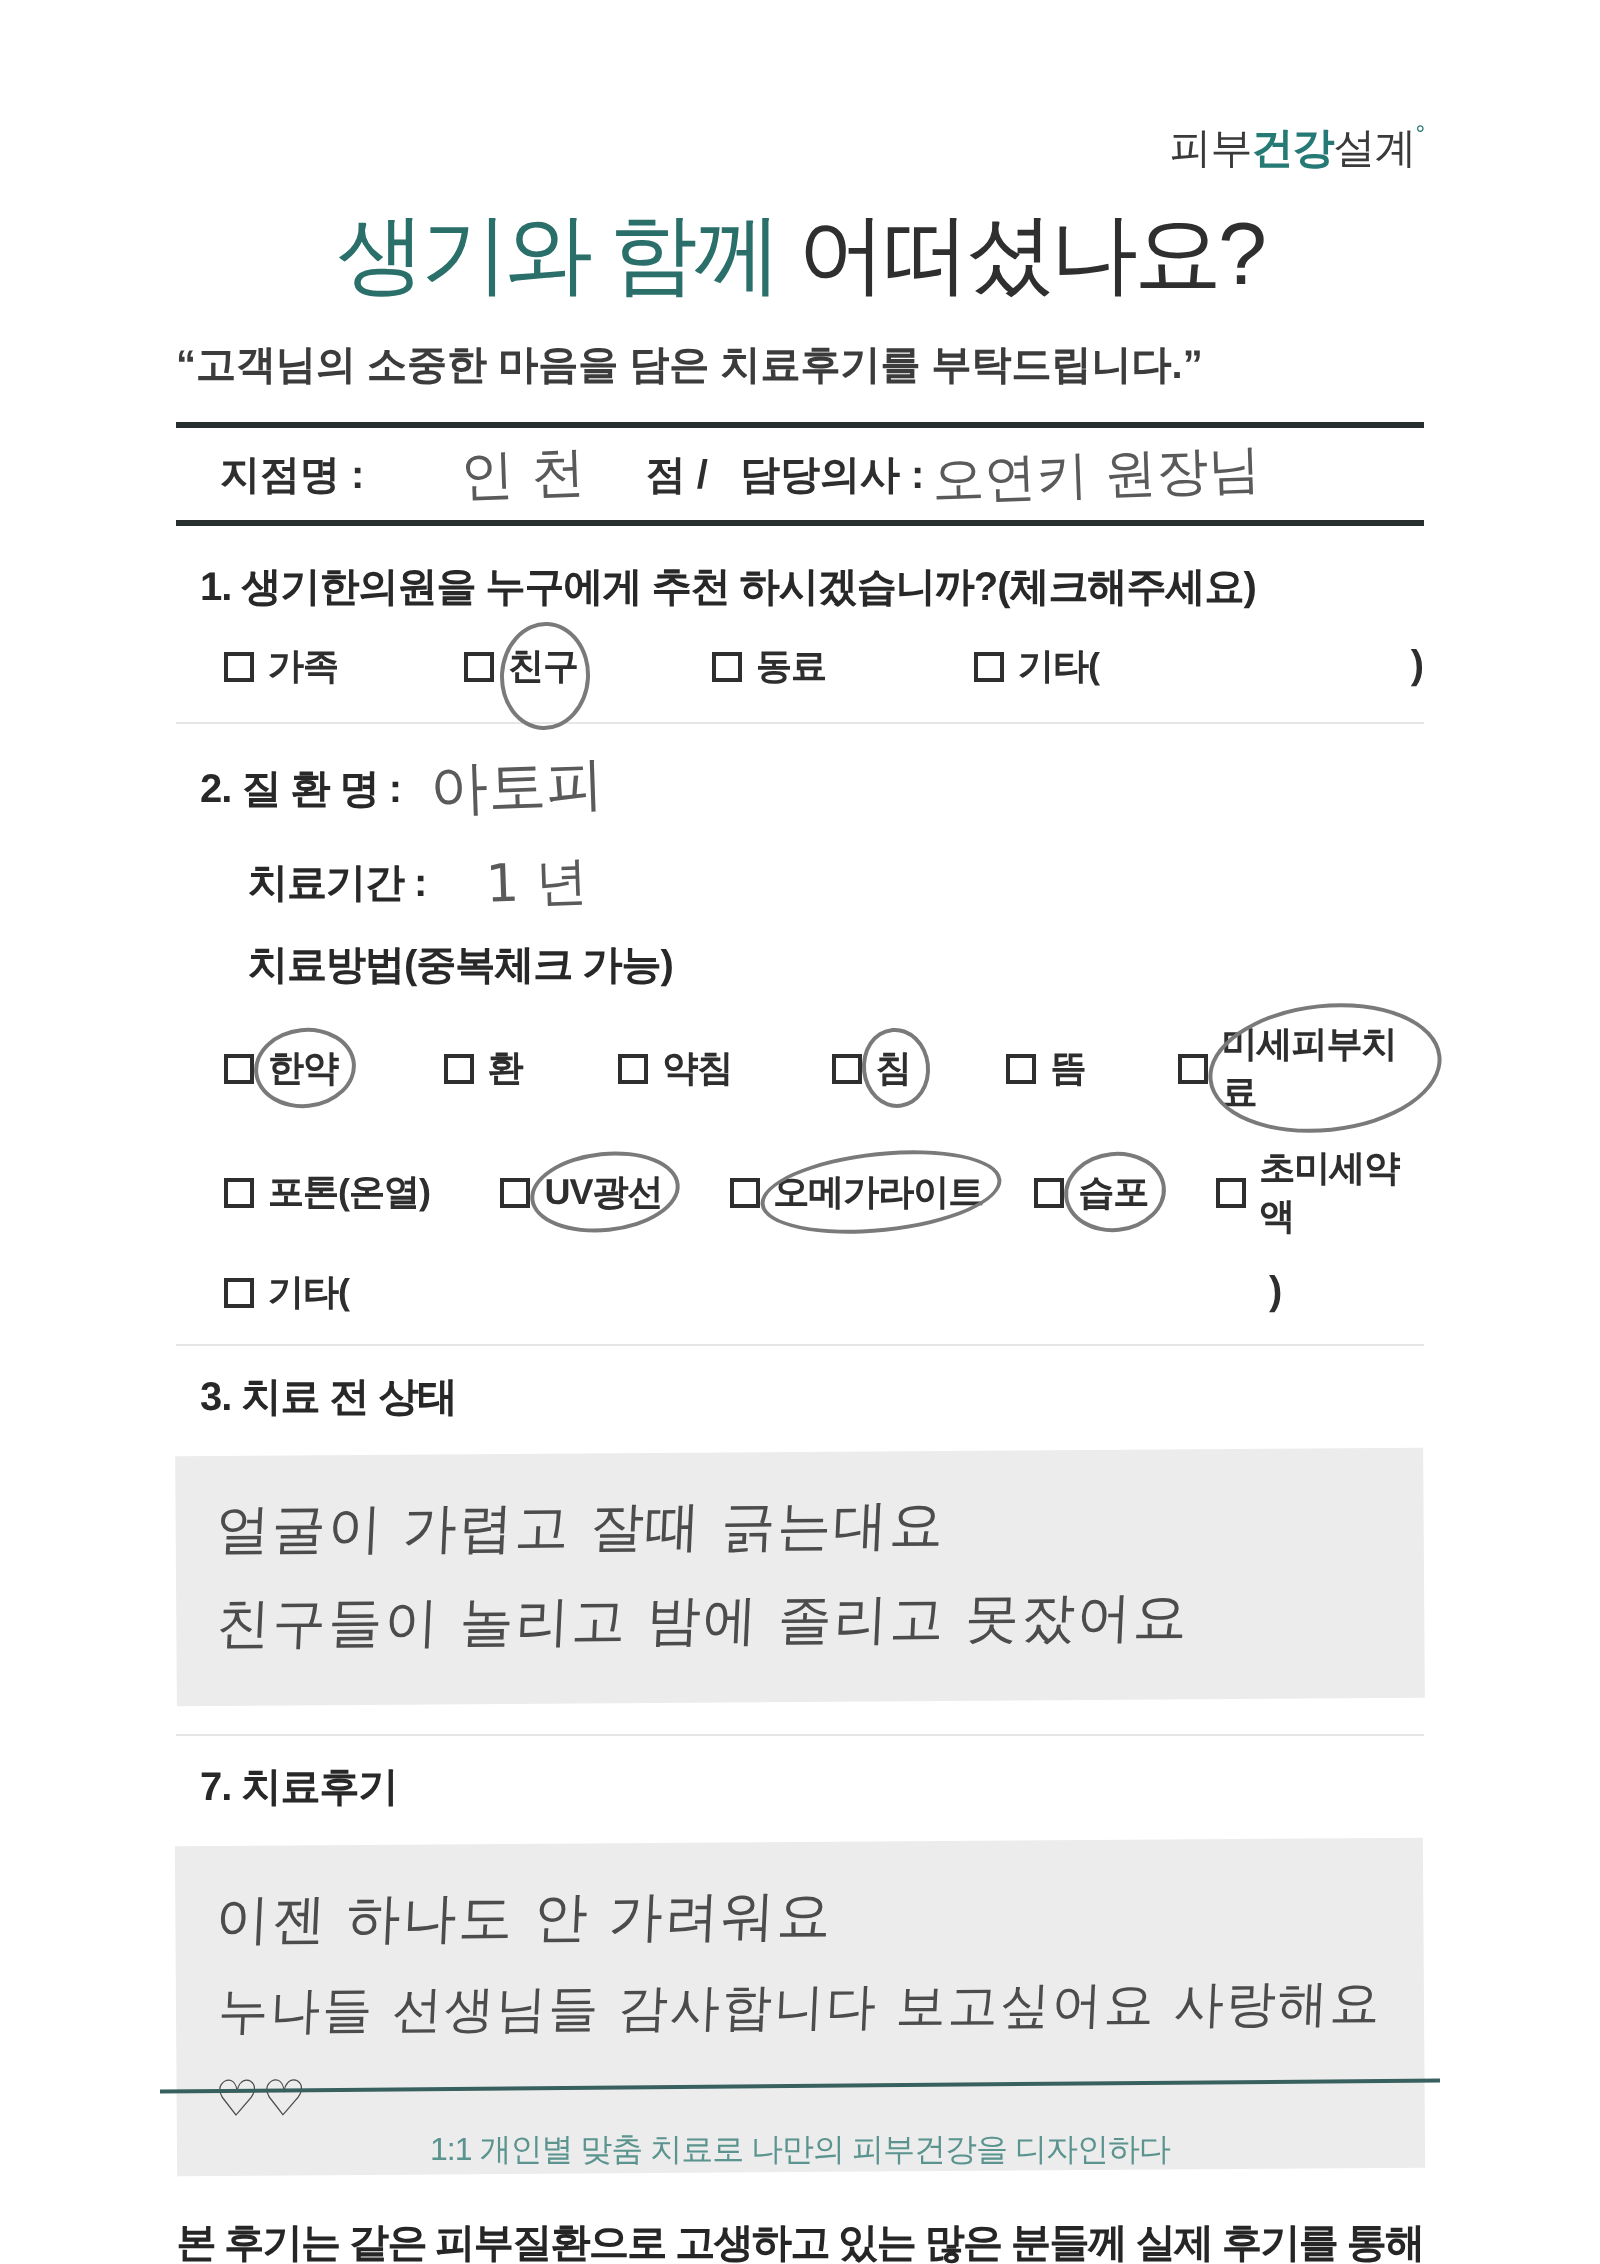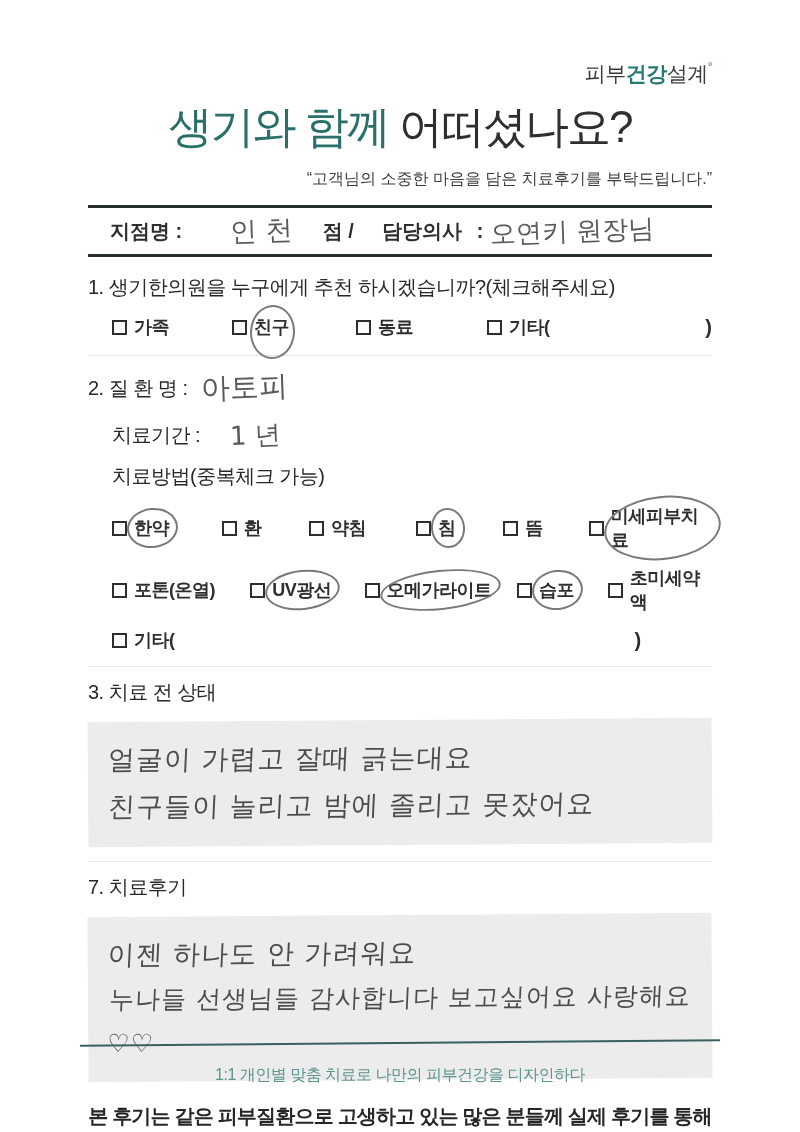--- a/index.html
+++ b/index.html
@@ -10,30 +10,30 @@
   
   .logo { position:absolute; top:60px; right:88px; font-size:21px; letter-spacing:-0.5px;
           color:#3a3a3a; font-weight:500; }
   .logo .bold { font-weight:800; color:#267a75; }
   .logo .deg { font-size:12px; vertical-align:top; color:#267a75; }
 
   
   .title { margin-top:42px; text-align:center; font-size:44px; font-weight:400;
            letter-spacing:-2px; color:#2f2f2f; }
   .title .hl { color:#2a6f6a; }
-  .subtitle { margin-top:12px; text-align:right; font-size:16px; font-weight:400; color:#3c3c3c; }
+  .subtitle { margin-top:12px; text-align:left; font-size:20px; font-weight:700; color:#3c3c3c; }
 
   
   .branch { margin-top:15px; border-top:3px solid #27302f; border-bottom:3px solid #27302f;
             height:52px; display:flex; align-items:center; padding:16px 22px; }
   .branch .lbl { font-size:20px; font-weight:800; }
   .hand { font-family:"DejaVu Sans",sans-serif; color:#5a5a5a; font-weight:400;
           transform:rotate(-2deg); display:inline-block; }
 
-  .q-title { font-size:20px; font-weight:400; color:#282828; letter-spacing:-0.5px; }
+  .q-title { font-size:20px; font-weight:700; color:#282828; letter-spacing:-0.5px;margin-left:12px; }
 
   .sep { border:none; border-top:1px solid #e6e6e6; margin:0; }
 
   
   .opt { display:inline-flex; align-items:center; position:relative; }
   .cb  { width:15px; height:15px; border:2px solid #2e2e2e; display:inline-block;
          margin-right:7px; background:#fff; flex:0 0 auto; }
   .opt .ol { font-size:18px; font-weight:800; letter-spacing:-0.5px; position:relative; }
   .ol.circled::after { content:""; position:absolute; left:-7px; right:-9px; top:-8px; bottom:-8px;
          border:2px solid #7a7a7a; border-radius:50%; transform:rotate(-6deg); }
@@ -65,21 +65,21 @@
 
   <div class="title">
     <span class="hl">생기와 함께</span><span> 어떠셨나요?</span>
   </div>
   <div class="subtitle">“고객님의 소중한 마음을 담은 치료후기를 부탁드립니다.”</div>
 
   <div class="branch">
     <span class="lbl">지점명 :</span>
     <span class="hand" style="font-size:27px; margin-left:48px;">인 천</span>
     <span class="lbl" style="margin-left:30px;">점 /</span>
-    <span class="lbl" style="margin-left:28px;font-family:Liberation Mono, monospace;">담당의사 :</span>
+    <span class="lbl" style="margin-left:16px;">담당의사 :</span>
     <span class="hand" style="font-size:26px; margin-left:4px;">오연키 원장님</span>
   </div>
 
   <div style="margin-top:17px;">
     <div class="q-title">1. 생기한의원을 누구에게 추천 하시겠습니까?(체크해주세요)</div>
     <div class="row" style="margin-top:14px; padding-left:24px;">
       <span class="opt" style="width:120px;">
         <span class="cb"></span>
         <span class="ol">가족</span>
       </span>

